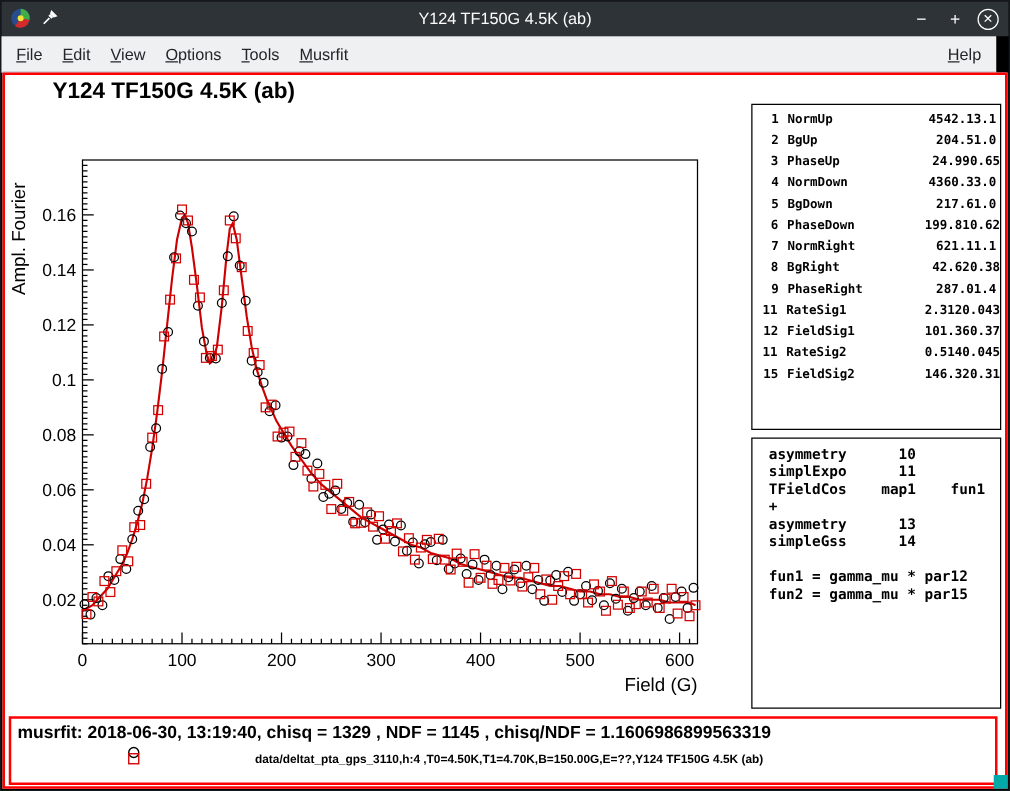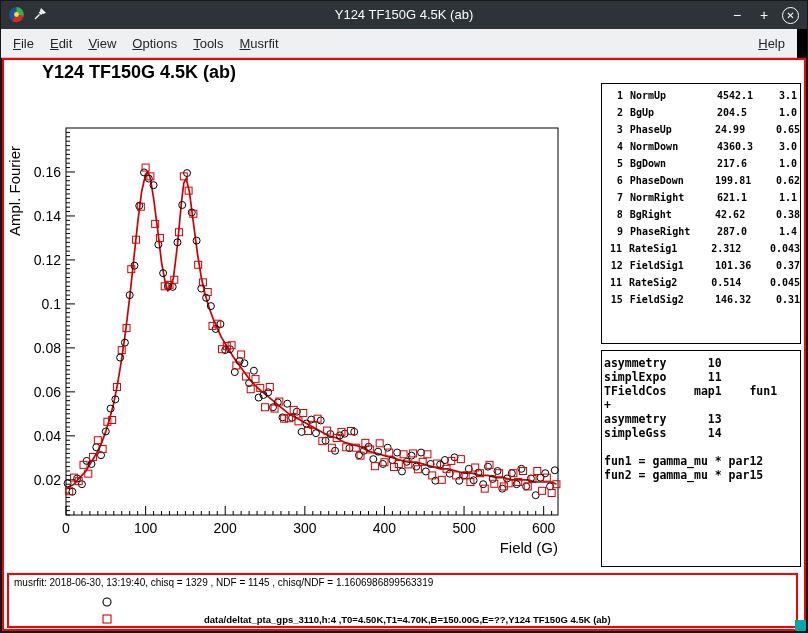--- a/index.html
+++ b/index.html
@@ -33,31 +33,31 @@
   .canvas-title { position:absolute; left:38px; top:2px; font-size:18px; font-weight:bold; color:#000; }
   #plot { position:absolute; left:0; top:0; }
   #plot text { font-family:"Liberation Sans", sans-serif; fill:#000; }
 
   .box { position:absolute; border:1px solid #000; background:#fff; }
   .param-box { left:597px; top:23px; width:200px; height:261px; padding:3px 0 0 4px;
                font-family:"DejaVu Sans Mono", monospace; font-size:10px; font-weight:600; }
   .prow { display:flex; height:17px; line-height:17px; white-space:pre; }
   .pnum { width:17px; text-align:right; margin-right:7px; }
   .pname { width:87px; }
-  .pval { width:62px; }
+  .pval { width:62px;text-align:right; }
   .perr { flex:1; }
 
-  .theory-box { left:597px; top:290px; width:200px; height:217px; padding:5px 0 0 2px;
+  .theory-box { left:597px; top:290px; width:200px; height:217px; padding:5px 0 0 13px;
                 font-family:"DejaVu Sans Mono", monospace; font-size:11.5px; font-weight:bold; }
   .tline { white-space:pre; height:14px; line-height:14px; }
 
   
   .footer-box { position:absolute; left:3px; top:513px; width:791px; height:55px;
                 border:2px solid #ff0000; background:#fff; }
-  .fit-info { position:absolute; left:5px; top:2px; font-size:10px; font-weight:normal; white-space:pre; }
+  .fit-info { position:absolute; left:5px; top:2px; font-size:14px; font-weight:bold; white-space:pre; }
   .legend-row { position:absolute; left:0; right:0; height:17px; }
   .legend-marker { position:absolute; left:92px; top:2px; }
   .legend-label { position:absolute; left:195px; top:3px; font-size:9.5px; font-weight:bold; white-space:pre; }
 
   .corner-widget { position:absolute; right:1px; bottom:1px; width:11px; height:11px; }
 </style>
 </head>
 <body>
 
 <div class="window">
@@ -511,21 +511,21 @@
         </div>
     </div>
 
     <div class="footer-box">
       <div class="fit-info">musrfit: 2018-06-30, 13:19:40, chisq = 1329 , NDF = 1145 , chisq/NDF = 1.1606986899563319</div>
       <div class="legend-row" style="top:19px">
         <svg class="legend-marker" width="12" height="12">
           <circle cx="6" cy="6" r="4" fill="none" stroke-width="1.1" stroke="#000000"></circle>
         </svg>
       </div>
-      <div class="legend-row" style="top:36px">
+      <div class="legend-row" style="top:24px">
         <svg class="legend-marker" width="12" height="12">
           <rect x="2" y="2" width="8" height="8" fill="none" stroke-width="1.1" stroke="#d40000"></rect>
         </svg>
         <span class="legend-label">data/deltat_pta_gps_3110,h:4 ,T0=4.50K,T1=4.70K,B=150.00G,E=??,Y124 TF150G 4.5K (ab)</span>
       </div>
     </div>
   </div>
 
   <div class="corner-widget" style="background: rgb(0, 168, 168);"></div>
 </div>

